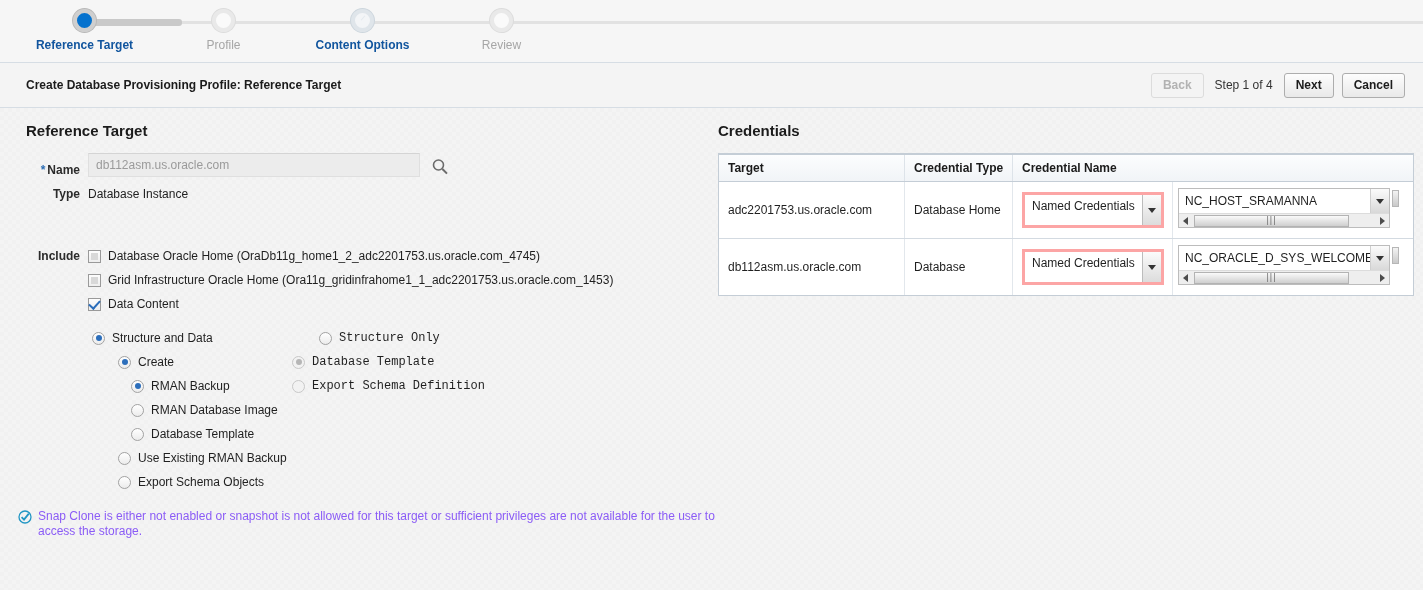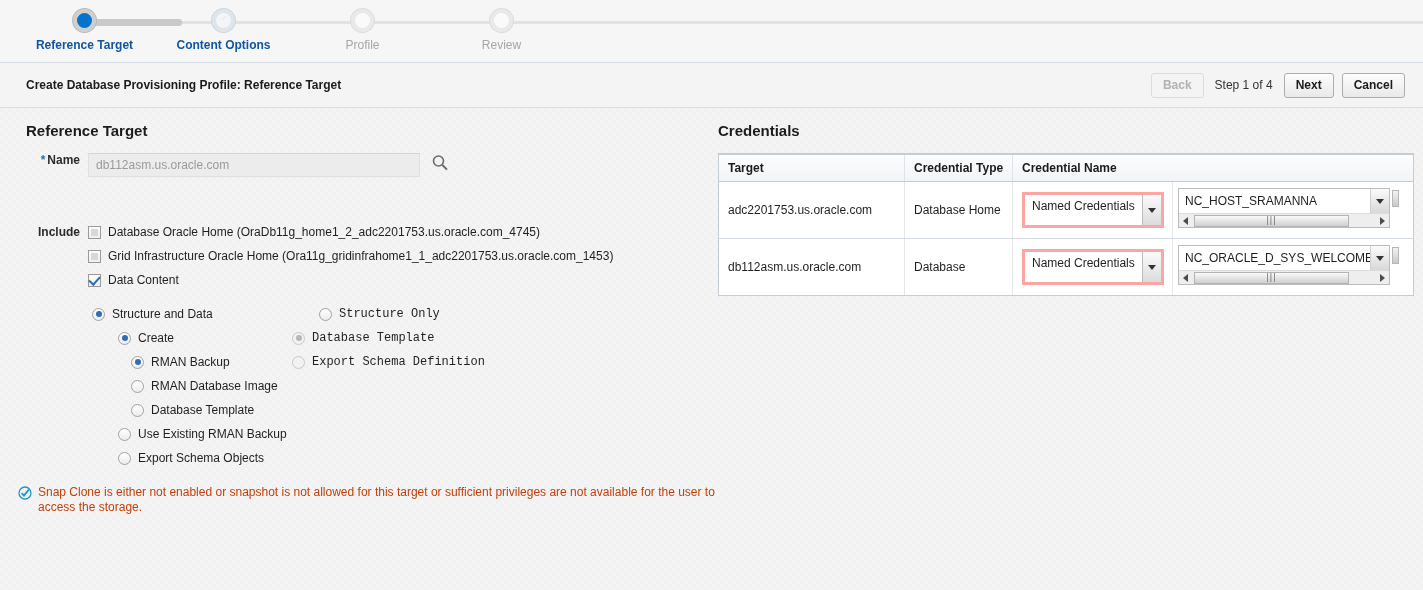--- a/index.html
+++ b/index.html
@@ -150,21 +150,21 @@
   .col-right { width: 710px; padding-left: 18px; box-sizing: border-box; }
 
   .section-title {
     font-size: 15px;
     font-weight: bold;
     color: #1b1b1b;
     margin: 0 0 14px 0;
   }
 
   
-  .frow { display: flex; align-items: flex-start; margin-bottom: 10px; }
+  .frow { display: flex; align-items: flex-end; margin-bottom: 10px; }
   .flabel {
     width: 62px;
     text-align: right;
     padding-right: 8px;
     font-size: 12px;
     font-weight: bold;
     color: #2b2b2b;
     box-sizing: border-box;
     white-space: nowrap;
   }
@@ -252,21 +252,21 @@
   
   .msg {
     display: flex;
     align-items: flex-start;
     margin: 10px 0 0 18px;
     width: 700px;
   }
   .msg .ico { flex: 0 0 auto; margin-right: 6px; margin-top: 1px; }
   .msg .mtext {
     font-size: 12px;
-    color: #c2410c;
+    color: #8b5cf6;
     line-height: 15px;
   }
 
   
   .tbl {
     border: 1px solid #c4cdd6;
     border-top: 2px solid #c4cdd6;
     width: 696px;
     background: #c2410c;
     box-sizing: border-box;
@@ -412,27 +412,27 @@
 <div class="layer">
 
   <div class="train">
     <div class="train-line"></div>
     <div class="train-line-done"></div>
     <div class="steps">
       <div class="step current">
         <div class="node"></div>
         <div class="label">Reference Target</div>
       </div>
+      <div class="step todo">
+        <div class="node"></div>
+        <div class="label">Profile</div>
+      </div>
       <div class="step available">
         <div class="node"></div>
         <div class="label">Content Options</div>
-      </div>
-      <div class="step todo">
-        <div class="node"></div>
-        <div class="label">Profile</div>
       </div>
       <div class="step todo">
         <div class="node"></div>
         <div class="label">Review</div>
       </div>
     </div>
   </div>
 
   <div class="hr"></div>
 
@@ -459,20 +459,24 @@
         </div>
         <div class="txtfield">db112asm.us.oracle.com</div>
         <span class="search-ico">
           <svg width="20" height="20" viewBox="0 0 20 20">
             <circle cx="8.5" cy="8" r="5" fill="none" stroke="#6b6b6b" stroke-width="1.6"></circle>
             <line x1="12.4" y1="12" x2="17" y2="16.6" stroke="#6b6b6b" stroke-width="2"></line>
           </svg>
         </span>
       </div>
 
+      <div class="frow">
+        <div class="flabel">Type</div>
+        <div class="valtext">Database Instance</div>
+      </div>
 
       <div class="frow flabel-top" style="align-items:flex-start;margin-top:48px;">
         <div class="flabel">Include</div>
         <div>
           <div class="opt">
             <span class="cbx off"></span>
             <span class="otext">Database Oracle Home (OraDb11g_home1_2_adc2201753.us.oracle.com_4745)</span>
           </div>
           <div class="opt">
             <span class="cbx off"></span>

